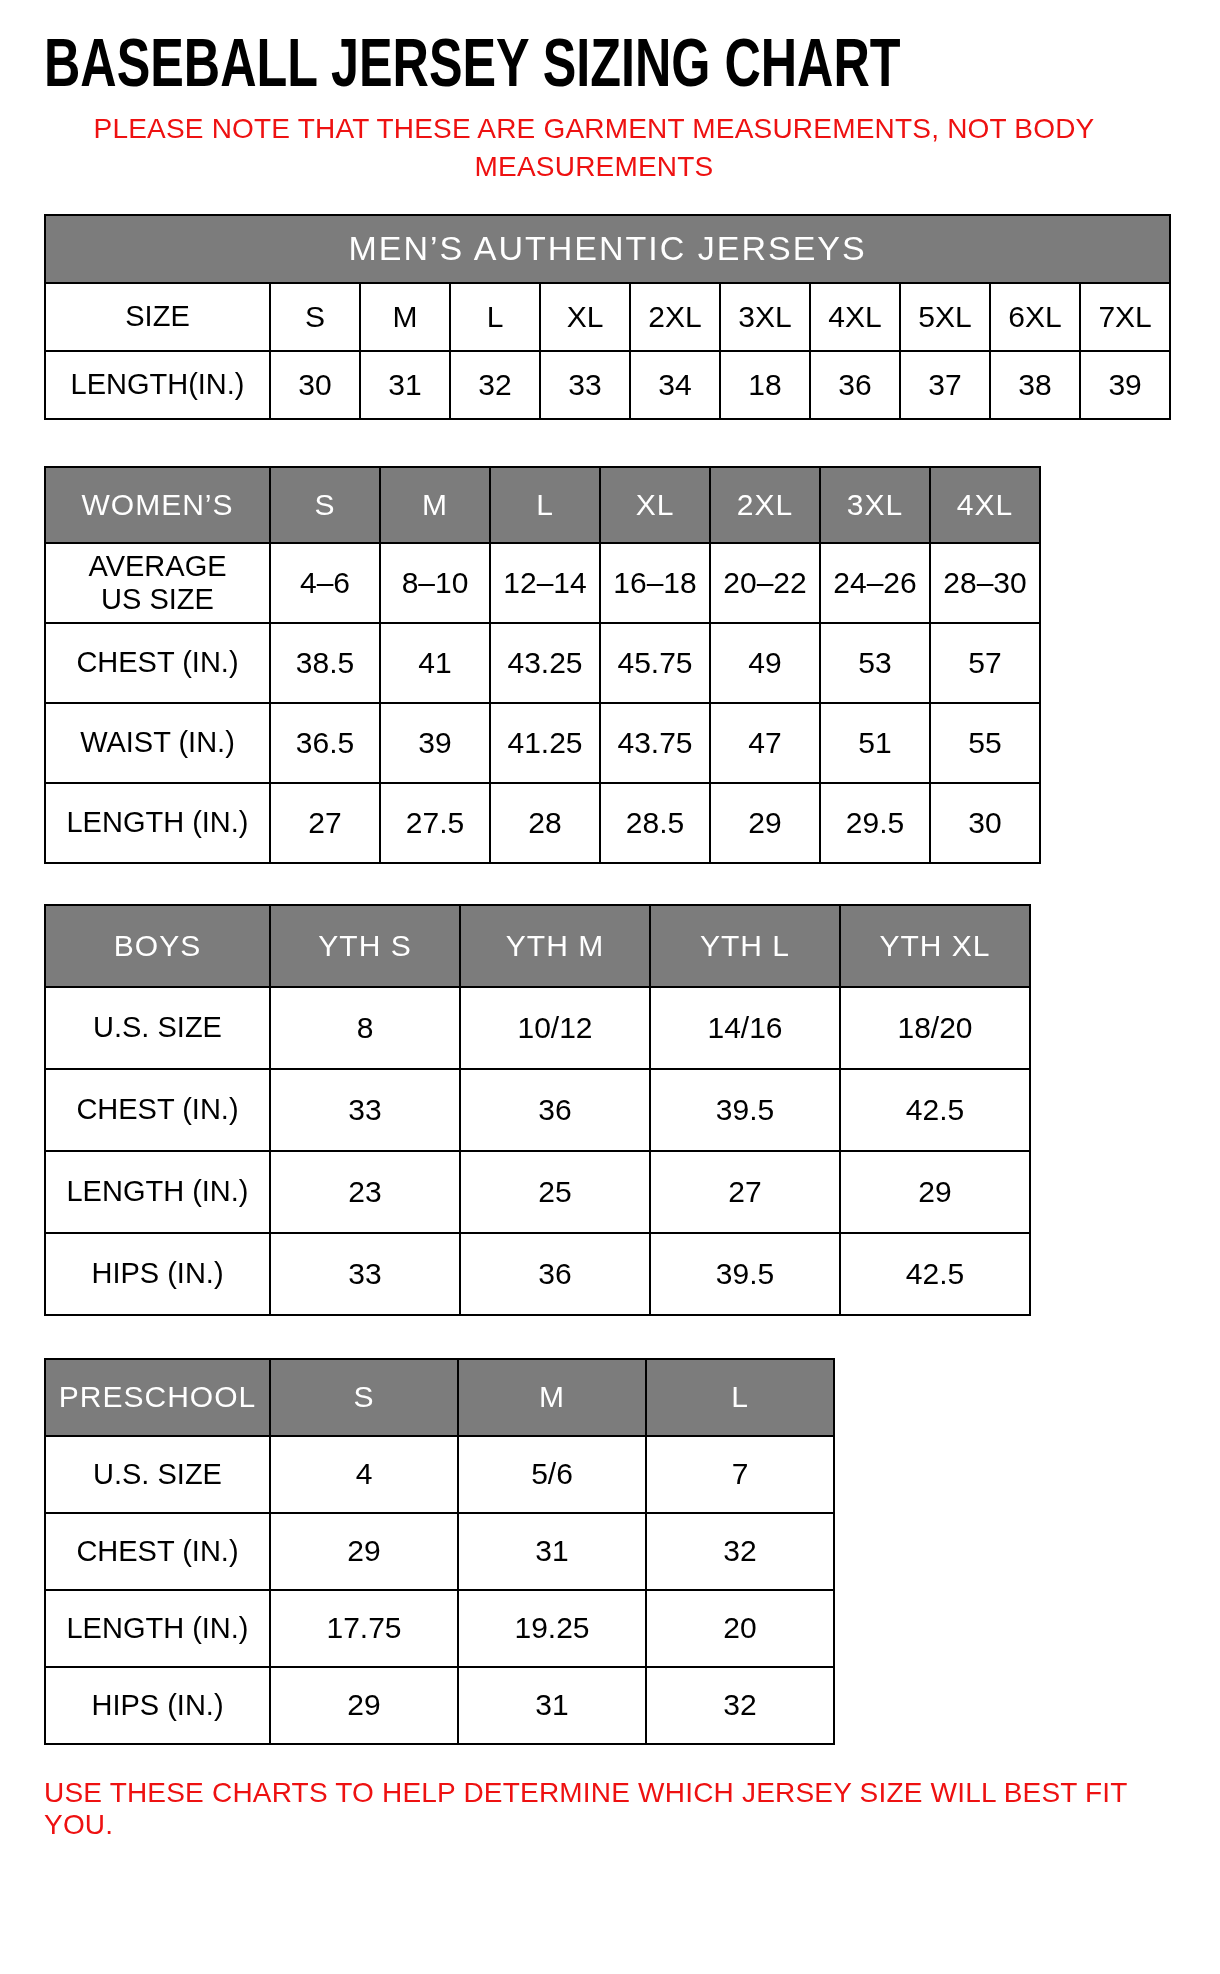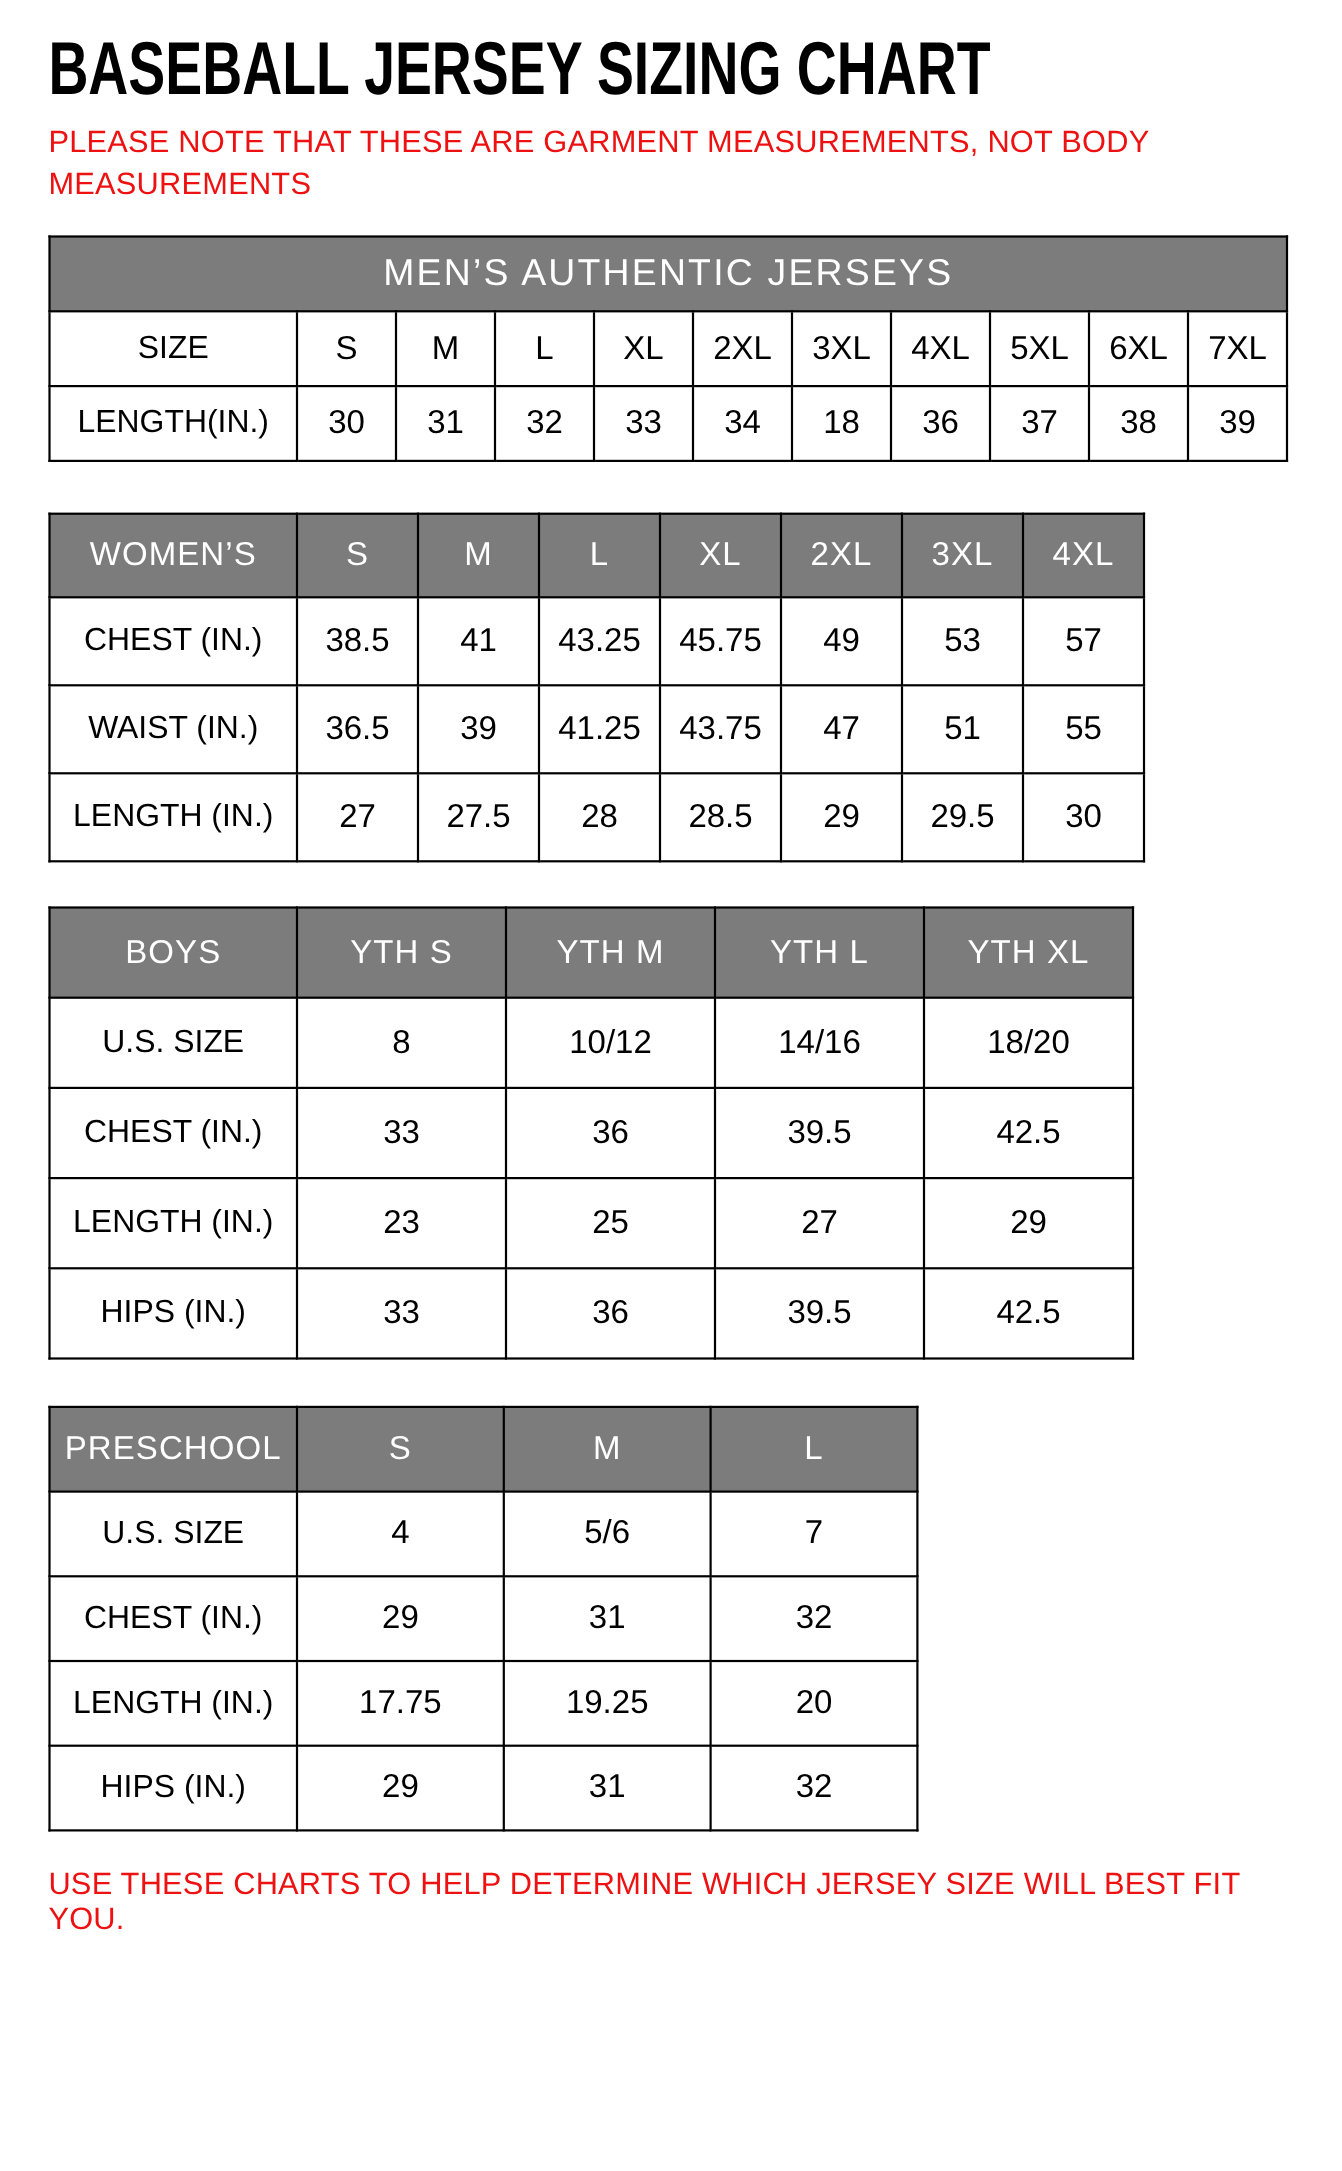--- a/index.html
+++ b/index.html
@@ -26,20 +26,21 @@
     transform-origin:left center;
   }
 
   .note{
     margin:14px 0 0 0;
     max-width:1100px;
     font-size:28px;
     line-height:1.35;
     color:var(--accent-red,#ee1111);
     letter-spacing:0.2px;
+    text-align:center;
   }
 
   table{
     border-collapse:collapse;
     table-layout:fixed;
   }
   td,th{
     border:2px solid var(--border-black,#000);
     text-align:center;
     vertical-align:middle;
@@ -143,20 +144,31 @@
       <td>WOMEN’S</td>
       <td>S</td>
       <td>M</td>
       <td>L</td>
       <td>XL</td>
       <td>2XL</td>
       <td>3XL</td>
       <td>4XL</td>
     </tr>
     <tr>
+      <td class="lbl">AVERAGE
+US SIZE</td>
+      <td>4–6</td>
+      <td>8–10</td>
+      <td>12–14</td>
+      <td>16–18</td>
+      <td>20–22</td>
+      <td>24–26</td>
+      <td>28–30</td>
+    </tr>
+    <tr>
       <td class="lbl">CHEST (IN.)</td>
       <td>38.5</td>
       <td>41</td>
       <td>43.25</td>
       <td>45.75</td>
       <td>49</td>
       <td>53</td>
       <td>57</td>
     </tr>
     <tr>

